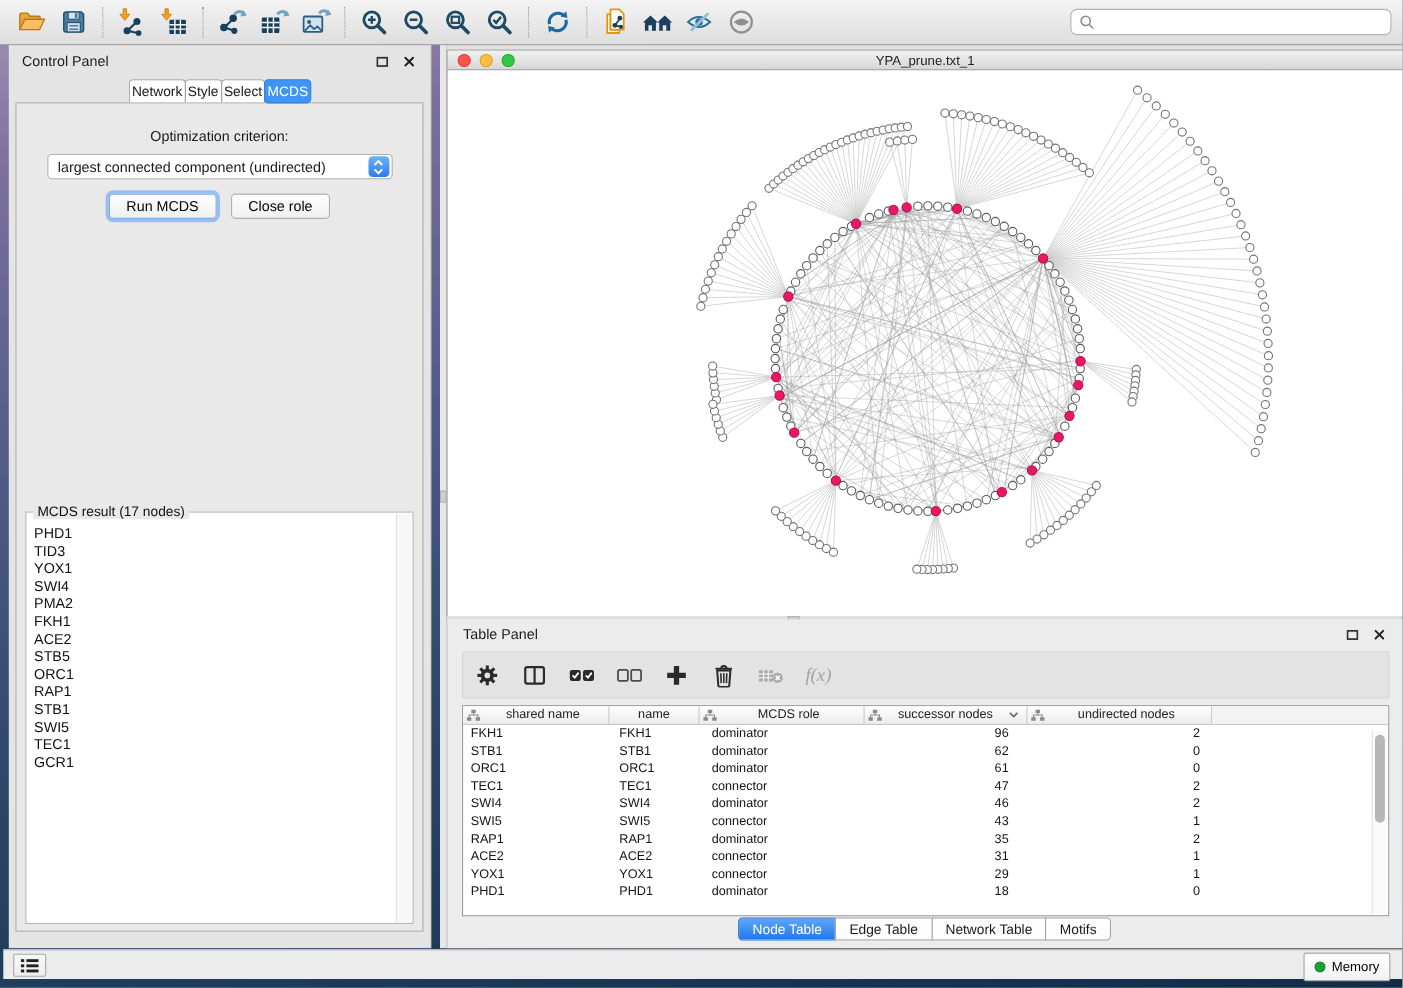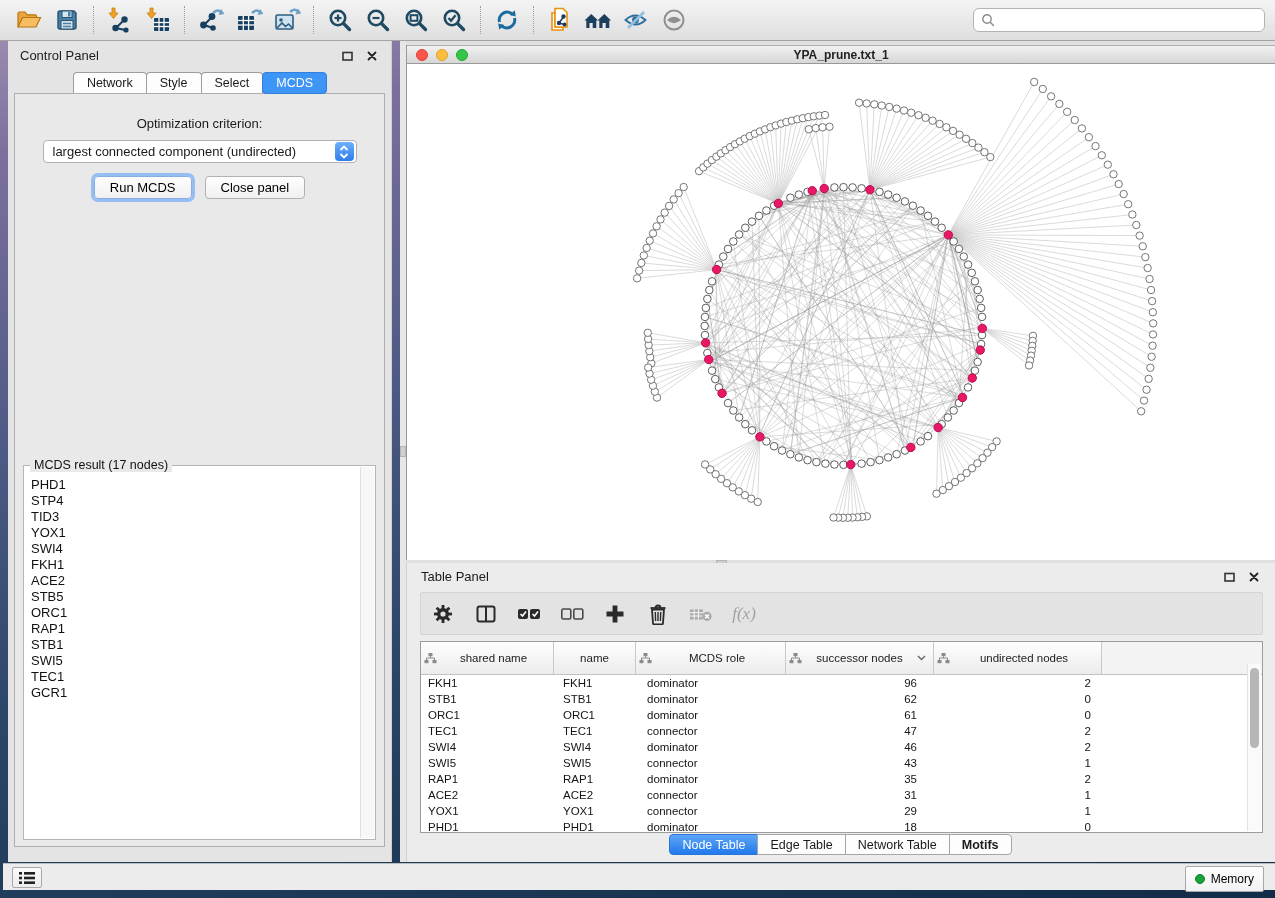--- a/index.html
+++ b/index.html
@@ -21,21 +21,21 @@
   
   .main { position:absolute; top:41px; left:0; right:0; height:821px; }
 
   
   .control-panel { position:absolute; left:8px; top:0; width:384px; height:100%; background:#e4e4e4; border-right:1px solid #cfcfcf; }
   .cp-header { height:29px; display:flex; align-items:center; padding:0 12px; }
   .cp-title { font-size:13px; color:#1c1c1c; }
   .win-icons { margin-left:auto; display:flex; gap:11px; align-items:center; }
   .win-icons .wbtn { background:none; border:none; width:14px; height:12px; display:flex; align-items:center; justify-content:center; cursor:default; }
   .cp-tabs { position:absolute; top:31px; left:0; right:0; display:flex; justify-content:center; z-index:2; }
-  .cp-tab { height:21px; padding:0 13px; display:flex; align-items:center; font-size:12.5px;
+  .cp-tab { height:21px; padding:0 2px; display:flex; align-items:center; font-size:12.5px;
             background:#fdfdfd; border:1px solid #9d9d9d; border-bottom:none; border-radius:4px 4px 0 0; margin-right:-1px; }
   .cp-tab.active { background:#3d95f6; color:#fff; border:1px solid #2f80e0; border-radius:4px; height:22px; }
   .cp-body { position:absolute; left:6px; right:6px; top:52px; bottom:15px; border:1px solid #aeaeae; background:#e9e9e9; }
   .opt-label { text-align:center; font-size:13px; margin-top:22px; }
   .opt-select { margin:9px auto 0 auto; width:314px; height:23px; background:#fff; border:1px solid #b1b1b1; border-radius:4px;
                 display:flex; align-items:center; position:relative; }
   .opt-select .value { font-size:13px; padding-left:9px; flex:1; white-space:nowrap; overflow:hidden; }
   .opt-stepper { width:19px; height:19px; margin-right:2px; background:linear-gradient(#6db1fb,#2f7de9); border-radius:4px;
                  display:flex; align-items:center; justify-content:center; }
   .btn-row { display:flex; justify-content:center; gap:13px; margin-top:13px; }
@@ -50,57 +50,57 @@
 
   
   .vsplit { position:absolute; left:400px; top:0; width:6px; height:100%; background:#e7e7e7; }
   .vsplit .handle { position:absolute; top:405px; left:0; width:6px; height:11px; background:#d0d0d0; border:1px solid #b5b5b5; }
 
   
   .right { position:absolute; left:406px; top:0; right:0; height:100%; background:#e0e0e0; }
 
   .net-window { position:absolute; left:0; top:4px; right:0; height:515px; border-left:1px solid #979797; }
   .net-titlebar { height:19px; background:linear-gradient(#f1f1f1,#d7d7d7); border-top:1px solid #aeaeae; border-bottom:1px solid #989898;
-                  display:flex; align-items:center; position:relative;font-weight:bold; }
+                  display:flex; align-items:center; position:relative; }
   .traffic { display:flex; gap:8px; margin-left:9px; }
   .tl { width:12px; height:12px; border-radius:50%; }
   .tl.red { background:#fb544b; border:1px solid #dd4038; }
   .tl.yellow { background:#fdbe40; border:1px solid #de9f25; }
   .tl.green { background:#33c748; border:1px solid #23a532; }
   .net-title { position:absolute; left:0; right:0; text-align:center; font-size:12px; color:#222; }
   .net-canvas-wrap { position:absolute; top:19px; bottom:0; left:0; right:0; background:#fff; }
   .net-canvas-wrap svg { width:100%; height:100%; display:block; }
 
   .hsplit-handle { position:absolute; top:519px; left:310px; width:11px; height:6px; background:#cfcfcf; border:1px solid #b5b5b5; }
 
   
   .table-panel { position:absolute; left:0; top:522px; right:0; bottom:0; background:#ececec; border-left:1px solid #cfcfcf; }
   .tp-header { height:27px; display:flex; align-items:center; padding:0 14px; }
   .tp-title { font-size:13px; }
   .tp-toolbar { margin:2px 12px 0 13px; height:43px; background:#e3e3e3; border:1px solid #d4d4d4; border-radius:2px;
                 display:flex; align-items:center; gap:19px; padding:0 10px; }
   .tp-tool { background:none; border:none; width:24px; height:26px; display:flex; align-items:center; justify-content:center; cursor:default; }
   .fx-label { font-family:"Liberation Serif", serif; font-style:italic; font-size:17px; color:#a2a2a2; }
   .tp-table { position:absolute; left:13px; right:12px; top:78px; bottom:29px; background:#fff; border:1px solid #9c9c9c; overflow:hidden; }
-  .thead { display:flex; height:33px; background:linear-gradient(#fefefe,#ececec); border-bottom:1px solid #c2c2c2; }
+  .thead { display:flex; height:17px; background:linear-gradient(#fefefe,#ececec); border-bottom:1px solid #c2c2c2; }
   .th { display:flex; align-items:center; border-right:1px solid #c9c9c9; font-size:11.5px; color:#222; padding:0 3px; }
   .th .lbl { flex:1; text-align:center; white-space:nowrap; }
   .w1{width:133px}.w2{width:82px}.w3{width:150px}.w4{width:148px}.w5{width:168px}.w6{flex:1;border-right:none;background:#f3f3f3}
   .tbody { position:relative; }
   .tr { display:flex; height:16px; }
   .td { font-size:11.5px; line-height:16px; color:#141414; white-space:nowrap; overflow:hidden; }
   .c1{width:133px;padding-left:7px}.c2{width:82px;padding-left:9px}.c3{width:150px;padding-left:11px}
   .c4{width:148px;text-align:right;padding-right:17px}.c5{width:168px;text-align:right;padding-right:11px}.c6{flex:1}
   .tp-scroll { position:absolute; top:22px; bottom:1px; right:1px; width:14px; background:#fafafa; border-left:1px solid #e3e3e3; }
   .tp-scroll .thumb { position:absolute; top:4px; left:2px; right:2px; height:80px; border-radius:6px; background:#b7b7b7; }
   .tp-tabs { position:absolute; top:271px; left:0; right:0; display:flex; justify-content:center; }
   .tp-tab { height:21px; padding:0 12px; display:flex; align-items:center; font-size:12.5px; background:#fdfdfd;
             border:1px solid #a6a6a6; margin-left:-1px; cursor:default; }
   .tp-tab:first-child { border-radius:4px 0 0 4px; }
-  .tp-tab:last-child { border-radius:0 4px 4px 0;font-weight:bold; }
+  .tp-tab:last-child { border-radius:0 4px 4px 0; }
   .tp-tab.active { background:linear-gradient(#5ea6f7,#2279ec); color:#fff; border-color:#2b74d8; border-radius:4px 0 0 4px; }
 
   
   .status-bar { position:absolute; left:3px; right:0; bottom:8px; height:27px; background:#ececec; border-top:1px solid #bcbcbc; }
   .sb-left-btn { position:absolute; left:9px; top:3px; width:30px; height:21px; background:linear-gradient(#fafafa,#ededed);
                  border:1px solid #a8a8a8; border-radius:2px; display:flex; align-items:center; justify-content:center; cursor:default; }
   .memory-btn { position:absolute; right:11px; top:2px; height:22px; padding:12px 9px; background:linear-gradient(#fefefe,#f2f2f2);
                 border:1px solid #a8a8a8; border-radius:2px; display:flex; align-items:center; gap:6px; font-size:12px; cursor:default; }
   .mem-dot { width:10px; height:10px; border-radius:50%; background:#18a338; border:1px solid #128029; }
 </style>
@@ -300,30 +300,30 @@
           <span class="value">largest connected component (undirected)</span>
           <span class="opt-stepper">
               <svg width="10" height="14" viewBox="0 0 10 14">
                 <path d="M1.5 5 L5 1.5 L8.5 5" fill="none" stroke="#fff" stroke-width="1.8"></path>
                 <path d="M1.5 9 L5 12.5 L8.5 9" fill="none" stroke="#fff" stroke-width="1.8"></path>
               </svg>
             </span>
         </div>
         <div class="btn-row">
           <button class="pbtn focused">Run MCDS</button>
-          <button class="pbtn">Close panel</button>
+          <button class="pbtn">Close role</button>
         </div>
         <div class="result-fieldset">
           <div class="fieldset-legend">MCDS result (17 nodes)</div>
           <div class="mcds-list">
               <div class="mcds-item">PHD1</div>
-              <div class="mcds-item">STP4</div>
               <div class="mcds-item">TID3</div>
               <div class="mcds-item">YOX1</div>
               <div class="mcds-item">SWI4</div>
+              <div class="mcds-item">PMA2</div>
               <div class="mcds-item">FKH1</div>
               <div class="mcds-item">ACE2</div>
               <div class="mcds-item">STB5</div>
               <div class="mcds-item">ORC1</div>
               <div class="mcds-item">RAP1</div>
               <div class="mcds-item">STB1</div>
               <div class="mcds-item">SWI5</div>
               <div class="mcds-item">TEC1</div>
               <div class="mcds-item">GCR1</div>
             </div>

